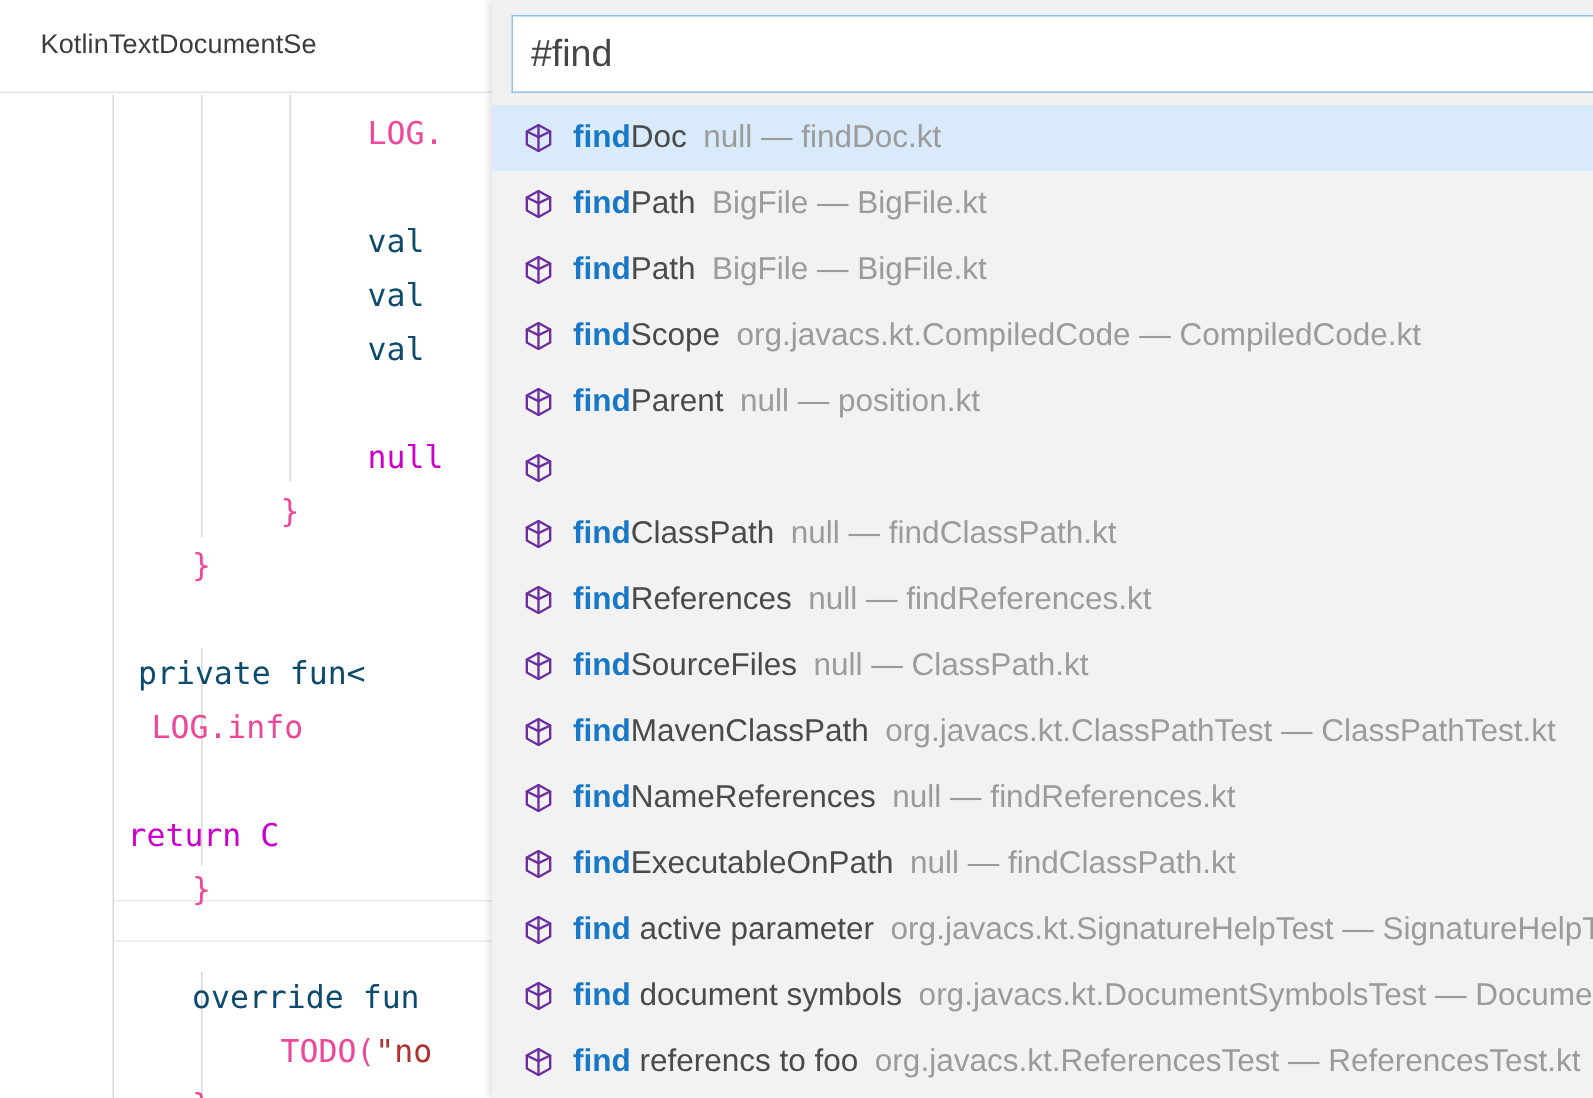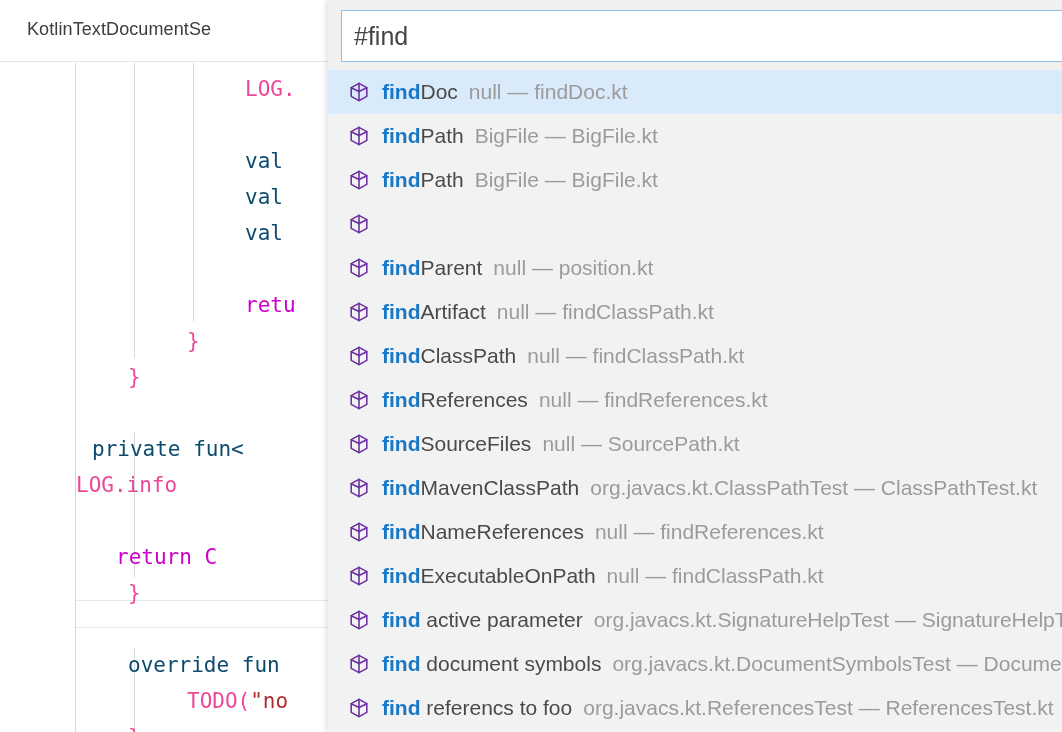--- a/index.html
+++ b/index.html
@@ -195,26 +195,26 @@
           <div class="guide" style="left: 134px; top: 585px; height: 84px;"></div>
         </div>
       <div id="current-line-host">
           <div class="current-line" style="top: 537px; height: 28px;"></div>
         </div>
       <div id="code-lines">
           <div class="code-line" style="top: 8px; padding-left: 245px;"><span class="plain">LOG.</span></div>
           <div class="code-line" style="top: 80px; padding-left: 245px;"><span class="kw">val</span></div>
           <div class="code-line" style="top: 116px; padding-left: 245px;"><span class="kw">val</span><span class="plain"> </span></div>
           <div class="code-line" style="top: 152px; padding-left: 245px;"><span class="kw">val</span></div>
-          <div class="code-line" style="top: 224px; padding-left: 245px;"><span class="kw2">retu</span></div>
+          <div class="code-line" style="top: 224px; padding-left: 245px;"><span class="kw2">null</span></div>
           <div class="code-line" style="top: 260px; padding-left: 187px;"><span class="plain">}</span></div>
           <div class="code-line" style="top: 296px; padding-left: 128px;"><span class="plain">}</span></div>
           <div class="code-line" style="top: 368px; padding-left: 92px;"><span class="kw">private fun&lt;</span></div>
-          <div class="code-line" style="top: 404px; padding-left: 76px;"><span class="plain">LOG.info</span></div>
-          <div class="code-line" style="top: 476px; padding-left: 116px;"><span class="kw2">return C</span></div>
+          <div class="code-line" style="top: 404px; padding-left: 101px;"><span class="plain">LOG.info</span></div>
+          <div class="code-line" style="top: 476px; padding-left: 85px;"><span class="kw2">return C</span></div>
           <div class="code-line" style="top: 512px; padding-left: 128px;"><span class="plain">}</span></div>
           <div class="code-line" style="top: 584px; padding-left: 128px;"><span class="kw">override fun</span></div>
           <div class="code-line" style="top: 620px; padding-left: 187px;"><span class="plain">TODO(</span><span class="str">"no</span></div>
           <div class="code-line" style="top: 656px; padding-left: 128px;"><span class="plain">}</span></div>
         </div>
     </div>
 
   </div>
 
   <div class="popup">
@@ -263,20 +263,21 @@
         <div class="result-row">
           <span style="flex: 0 0 auto; display: flex; align-items: center;">
             <svg class="cube-icon" viewBox="0 0 24 24" fill="none" stroke="#6b2fa0" stroke-width="1.7" stroke-linejoin="round" stroke-linecap="round">
   <path d="M12 2.6 L20.5 7.3 L20.5 16.7 L12 21.4 L3.5 16.7 L3.5 7.3 Z"></path>
   <path d="M12 2.6 L12 11.4"></path>
   <path d="M12 11.4 L20.5 7.3"></path>
   <path d="M12 11.4 L3.5 7.3"></path>
   <path d="M12 11.4 L12 21.4"></path>
 </svg>
           </span>
+          <span class="row-text"><span class="match">find</span><span class="rest">Scope</span><span class="detail">org.javacs.kt.CompiledCode — CompiledCode.kt</span></span>
         </div>
         <div class="result-row">
           <span style="flex: 0 0 auto; display: flex; align-items: center;">
             <svg class="cube-icon" viewBox="0 0 24 24" fill="none" stroke="#6b2fa0" stroke-width="1.7" stroke-linejoin="round" stroke-linecap="round">
   <path d="M12 2.6 L20.5 7.3 L20.5 16.7 L12 21.4 L3.5 16.7 L3.5 7.3 Z"></path>
   <path d="M12 2.6 L12 11.4"></path>
   <path d="M12 11.4 L20.5 7.3"></path>
   <path d="M12 11.4 L3.5 7.3"></path>
   <path d="M12 11.4 L12 21.4"></path>
 </svg>
@@ -286,21 +287,20 @@
         <div class="result-row">
           <span style="flex: 0 0 auto; display: flex; align-items: center;">
             <svg class="cube-icon" viewBox="0 0 24 24" fill="none" stroke="#6b2fa0" stroke-width="1.7" stroke-linejoin="round" stroke-linecap="round">
   <path d="M12 2.6 L20.5 7.3 L20.5 16.7 L12 21.4 L3.5 16.7 L3.5 7.3 Z"></path>
   <path d="M12 2.6 L12 11.4"></path>
   <path d="M12 11.4 L20.5 7.3"></path>
   <path d="M12 11.4 L3.5 7.3"></path>
   <path d="M12 11.4 L12 21.4"></path>
 </svg>
           </span>
-          <span class="row-text"><span class="match">find</span><span class="rest">Artifact</span><span class="detail">null — findClassPath.kt</span></span>
         </div>
         <div class="result-row">
           <span style="flex: 0 0 auto; display: flex; align-items: center;">
             <svg class="cube-icon" viewBox="0 0 24 24" fill="none" stroke="#6b2fa0" stroke-width="1.7" stroke-linejoin="round" stroke-linecap="round">
   <path d="M12 2.6 L20.5 7.3 L20.5 16.7 L12 21.4 L3.5 16.7 L3.5 7.3 Z"></path>
   <path d="M12 2.6 L12 11.4"></path>
   <path d="M12 11.4 L20.5 7.3"></path>
   <path d="M12 11.4 L3.5 7.3"></path>
   <path d="M12 11.4 L12 21.4"></path>
 </svg>
@@ -322,21 +322,21 @@
         <div class="result-row">
           <span style="flex: 0 0 auto; display: flex; align-items: center;">
             <svg class="cube-icon" viewBox="0 0 24 24" fill="none" stroke="#6b2fa0" stroke-width="1.7" stroke-linejoin="round" stroke-linecap="round">
   <path d="M12 2.6 L20.5 7.3 L20.5 16.7 L12 21.4 L3.5 16.7 L3.5 7.3 Z"></path>
   <path d="M12 2.6 L12 11.4"></path>
   <path d="M12 11.4 L20.5 7.3"></path>
   <path d="M12 11.4 L3.5 7.3"></path>
   <path d="M12 11.4 L12 21.4"></path>
 </svg>
           </span>
-          <span class="row-text"><span class="match">find</span><span class="rest">SourceFiles</span><span class="detail">null — SourcePath.kt</span></span>
+          <span class="row-text"><span class="match">find</span><span class="rest">SourceFiles</span><span class="detail">null — ClassPath.kt</span></span>
         </div>
         <div class="result-row">
           <span style="flex: 0 0 auto; display: flex; align-items: center;">
             <svg class="cube-icon" viewBox="0 0 24 24" fill="none" stroke="#6b2fa0" stroke-width="1.7" stroke-linejoin="round" stroke-linecap="round">
   <path d="M12 2.6 L20.5 7.3 L20.5 16.7 L12 21.4 L3.5 16.7 L3.5 7.3 Z"></path>
   <path d="M12 2.6 L12 11.4"></path>
   <path d="M12 11.4 L20.5 7.3"></path>
   <path d="M12 11.4 L3.5 7.3"></path>
   <path d="M12 11.4 L12 21.4"></path>
 </svg>

